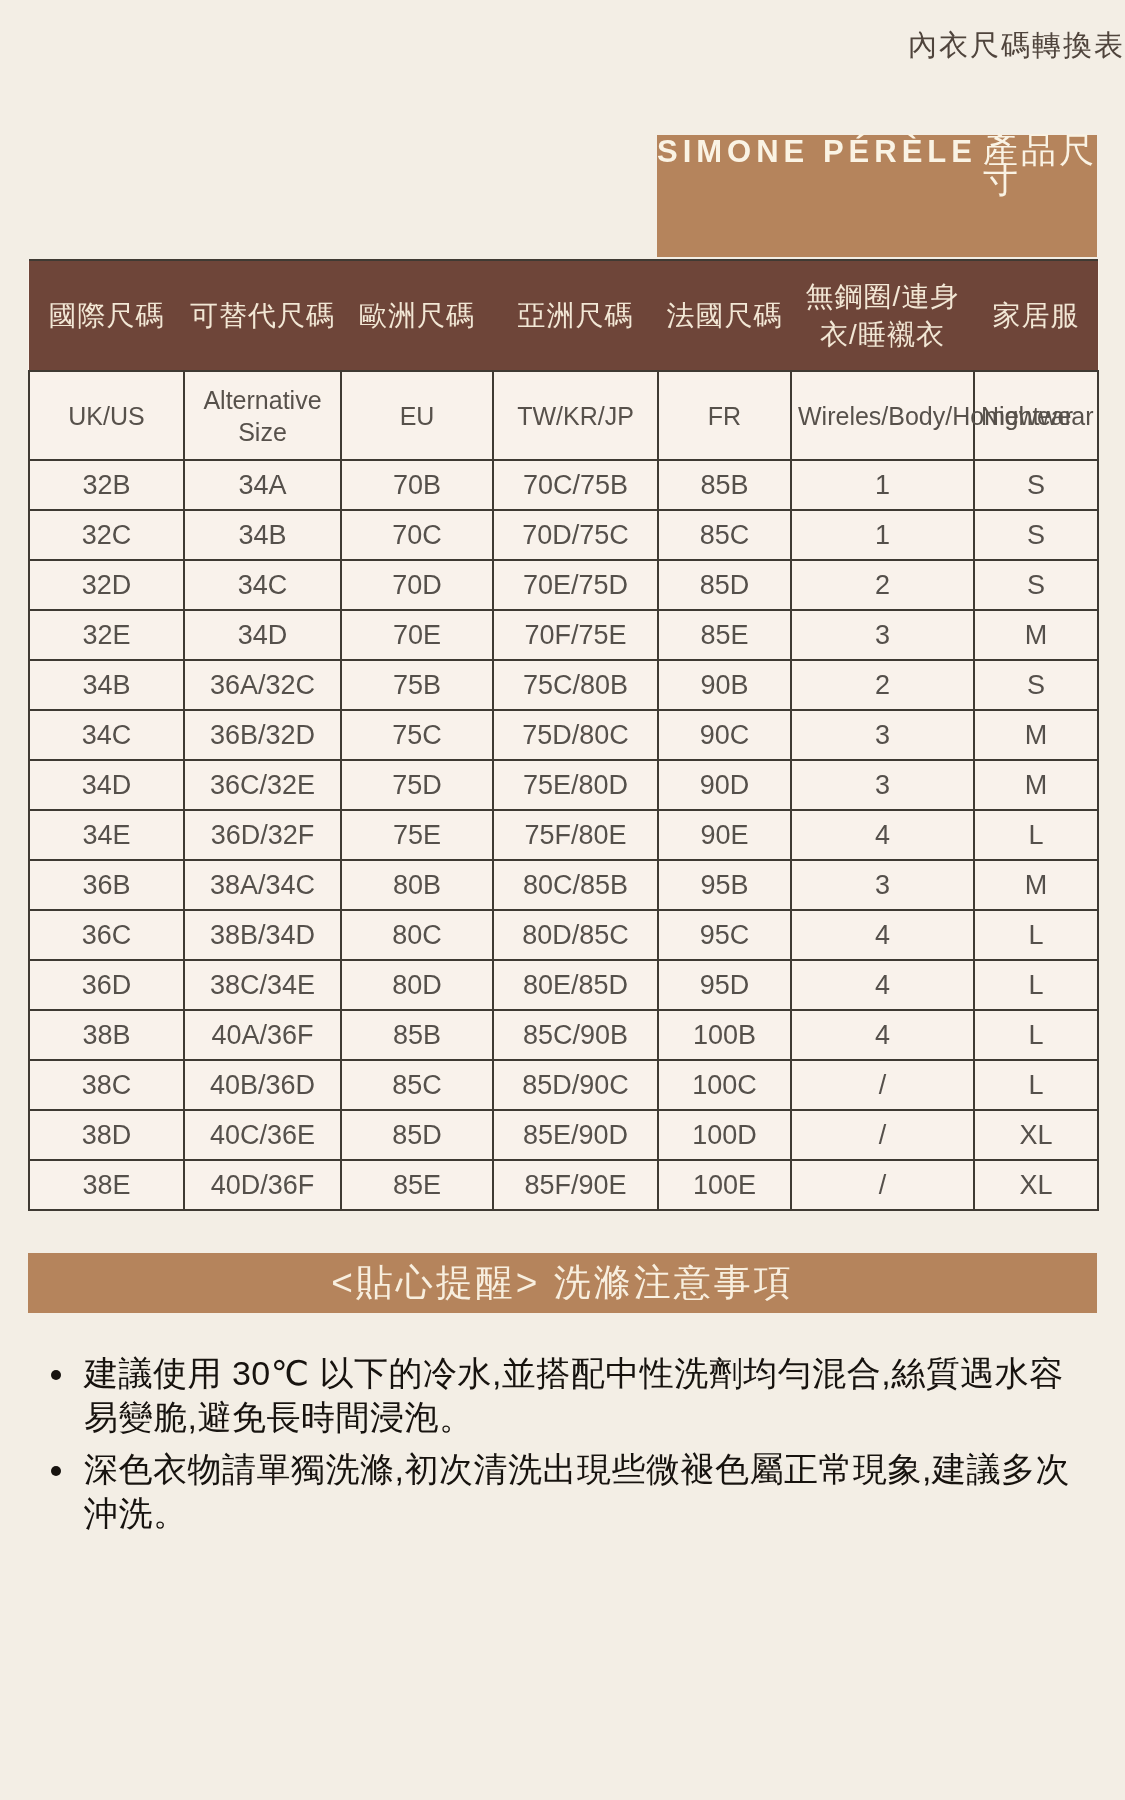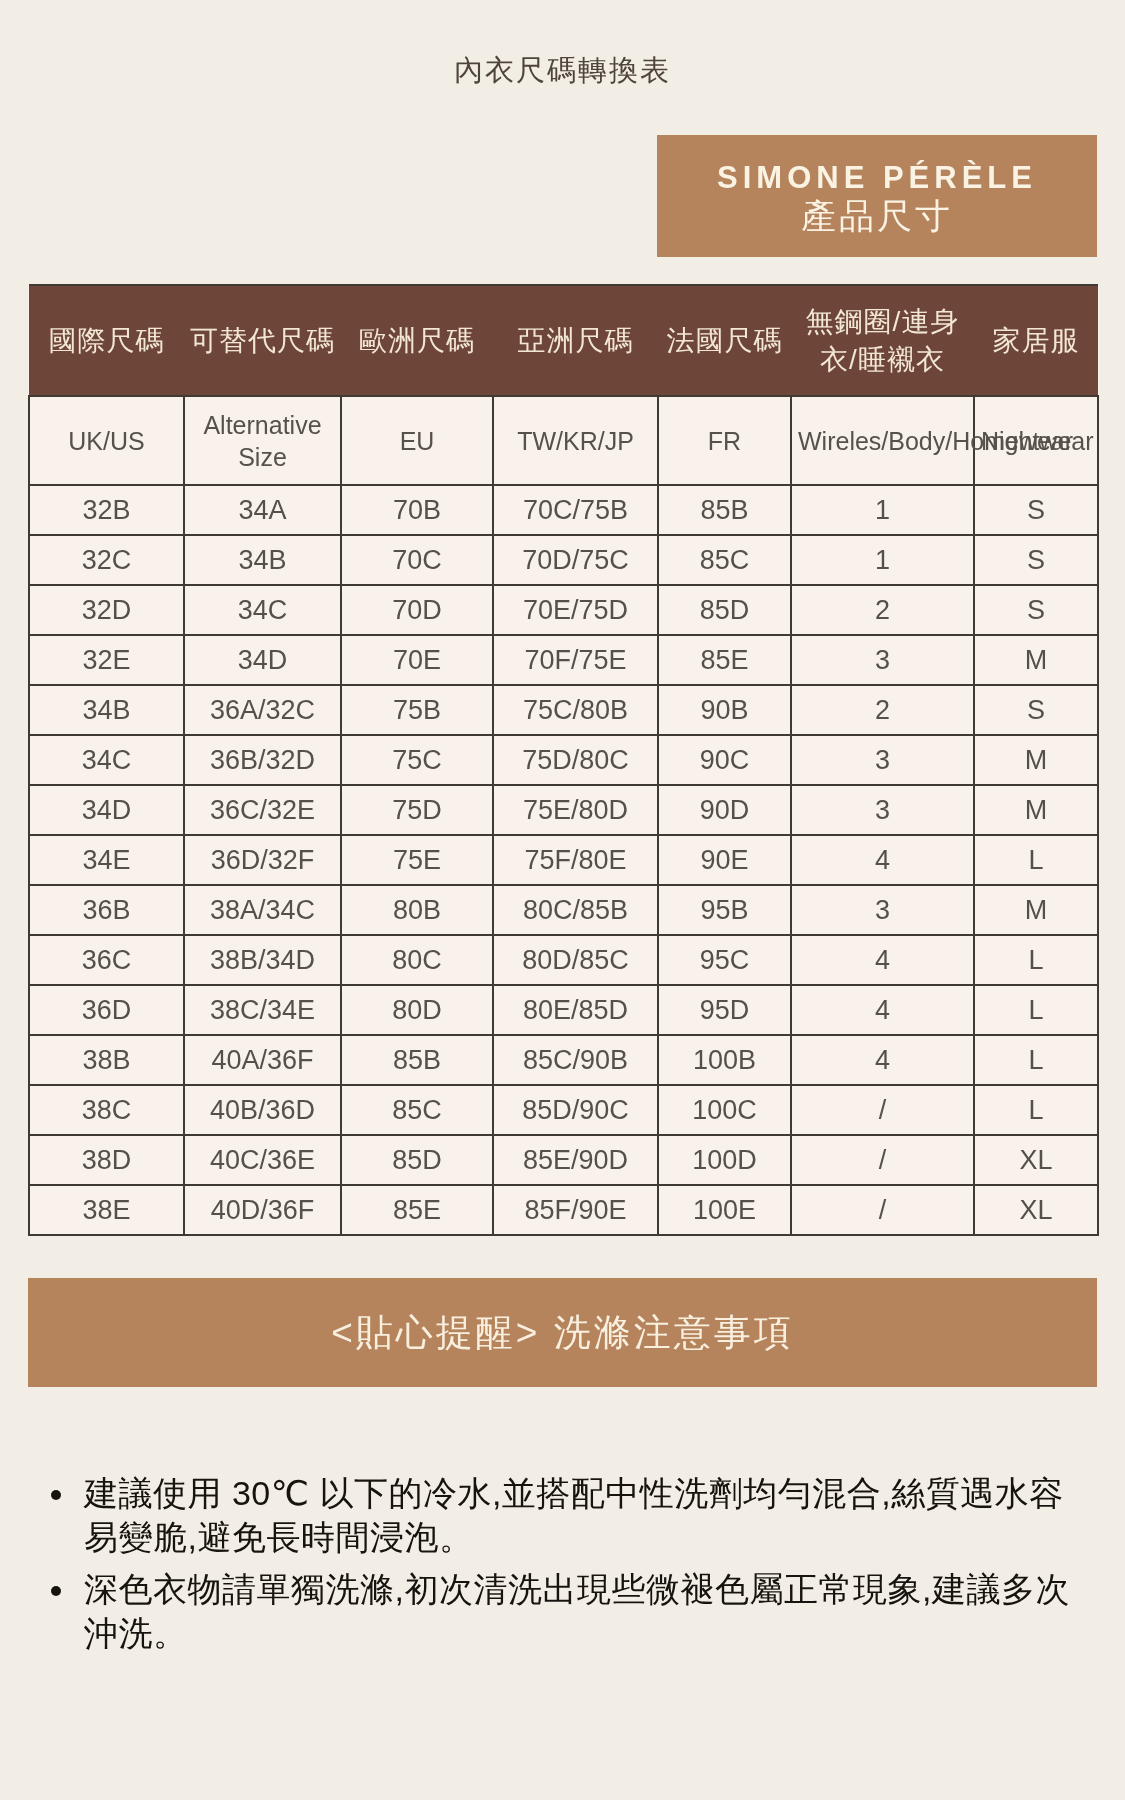--- a/index.html
+++ b/index.html
@@ -6,33 +6,33 @@
   html, body { margin: 0; padding: 0; }
   body {
     width: 1125px; height: 1800px;
     background: #f3eee5;
     font-family: "Liberation Sans", "DejaVu Sans", sans-serif;
     overflow: hidden;
   }
   .page { position: relative; width: 1125px; height: 1800px; }
 
   .page-title {
-    margin: 0; padding-top: 50px;
-    text-align: center;
+    margin: 0; padding-top: 25px;
+    text-align: right;
     font-size: 29px; font-weight: 500;
     color: #4f443c; letter-spacing: 2px;
     line-height: 40px;
   }
 
   .brand-badge {
     position: absolute; top: 135px; right: 28px;
     width: 440px; height: 122px;
     background: #b5845c;
-    display: flex; flex-direction: column;
-    align-items: center; justify-content: center;
+    display: flex; 
+    align-items: flex-start; justify-content: center;
     gap: 6px;
   }
   .brand-name {
     color: #faf3e4; font-size: 31px; font-weight: bold;
     letter-spacing: 5px; line-height: 34px; white-space: nowrap;
   }
   .brand-subtitle {
     color: #faf3e4; font-size: 35px; letter-spacing: 3px; line-height: 30px;
   }
 
@@ -69,34 +69,34 @@
     color: #57514b; font-size: 25px; font-weight: 400;
     line-height: 32px;
   }
   .size-table td {
     height: 50px;
     color: #55504b; font-size: 27px;
   }
 
   .care-banner {
     margin: 42px 28px 0 28px;
-    height: 109px;
+    height: 60px;
     background: #b5845c;
     display: flex; align-items: center; justify-content: center;
     color: #f8efdf; font-size: 37px; letter-spacing: 3px; font-weight: 400;
   }
 
   .care-intro {
     margin: 44px 28px 0 28px;
     color: #17130f; font-size: 34px; line-height: 41px;
     letter-spacing: 0.5px;
   }
 
   .care-bullets {
-    margin: 84px 28px 0 28px;
+    margin: 38px 28px 0 28px;
     padding-left: 50px;
     color: #17130f;
   }
   .care-bullets li {
     font-size: 34px; line-height: 44px;
     padding-left: 6px;
     margin-bottom: 8px;
     letter-spacing: 0.5px;
   }
 </style>

